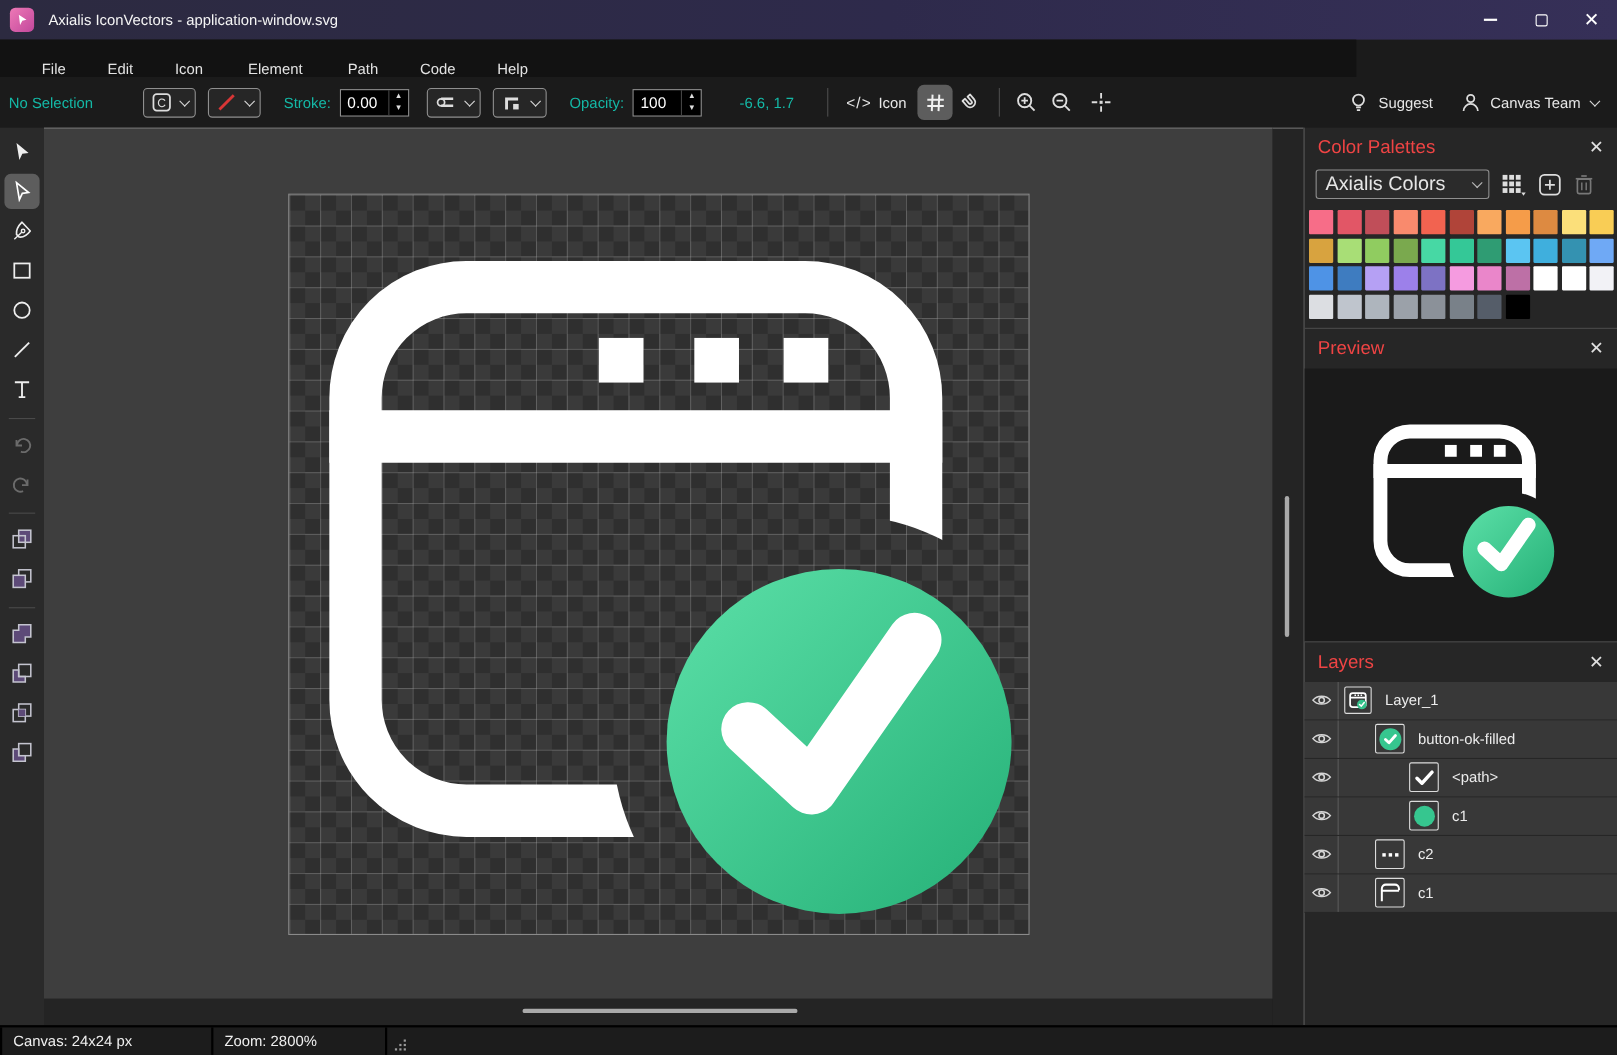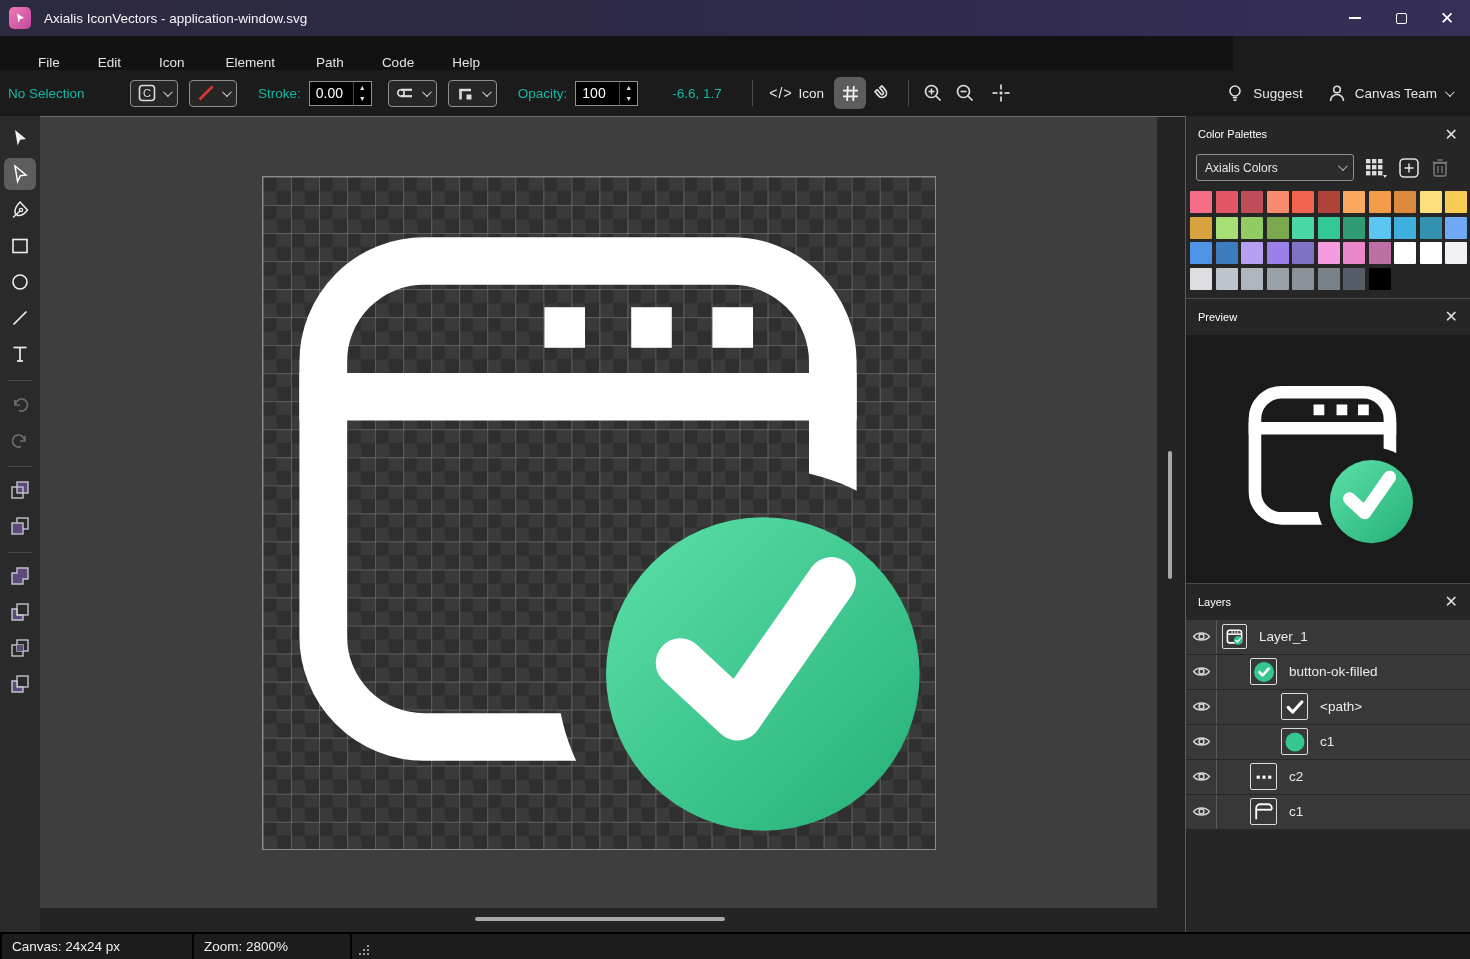--- a/index.html
+++ b/index.html
@@ -63,25 +63,25 @@
 
   .vscroll-strip { position:absolute; left:1157px; top:116px; width:28px; height:816px; background:#242424; border-top:1px solid #6f6f6f; }
   .vscroll-thumb { position:absolute; left:11px; top:334px; width:4px; height:128px; background:#a9a9a9; border-radius:2px; }
   .hscroll-strip { position:absolute; left:40px; top:908px; width:1117px; height:24px; background:#242424; }
   .hscroll-thumb { position:absolute; left:435px; top:9px; width:250px; height:4px; background:#a9a9a9; border-radius:2px; }
 
   
   .right-panel { position:absolute; left:1185px; top:116px; width:285px; height:816px;
     background:#262626; border-left:1px solid #5a5a5a; }
   .panel-header { height:36px; display:flex; align-items:center; padding:0 12px; }
-  .panel-title { font-size:11px; color:#ffffff; }
+  .panel-title { font-size:17px; color:#ef4444; }
   .panel-close { margin-left:auto; font-size:16px; color:#e0e0e0; }
   .pal-controls { display:flex; align-items:center; padding:2px 10px 6px 10px; gap:10px; }
   .pal-select { width:158px; height:27px; border:1px solid #8f8f8f; border-radius:3px; background:#2b2b2b;
-    display:flex; align-items:center; padding:0 8px; font-size:12px; }
+    display:flex; align-items:center; padding:0 8px; font-size:18px; }
   .pal-select .chev { margin-left:auto; opacity:.8; }
   .swatch-grid { display:flex; flex-wrap:wrap; gap:3.5px; padding:4px 3px 8px 4px; }
   .swatch { width:22px; height:22px; border-radius:1px; }
   .section-divider { height:1px; background:#4a4a4a; }
 
   .preview-controls { display:flex; align-items:center; padding:6px 10px 10px 12px; gap:8px; font-size:14px; }
   .toggle { width:36px; height:18px; border-radius:9px; background:#e8e8e8; position:relative; }
   .toggle .knob { position:absolute; left:2px; top:2px; width:14px; height:14px; border-radius:50%; background:#3a3a3a; }
   .zoom-select { width:64px; height:28px; border:1px solid #8f8f8f; background:#262626; display:flex;
     align-items:center; padding:0 7px; font-size:14px; }

